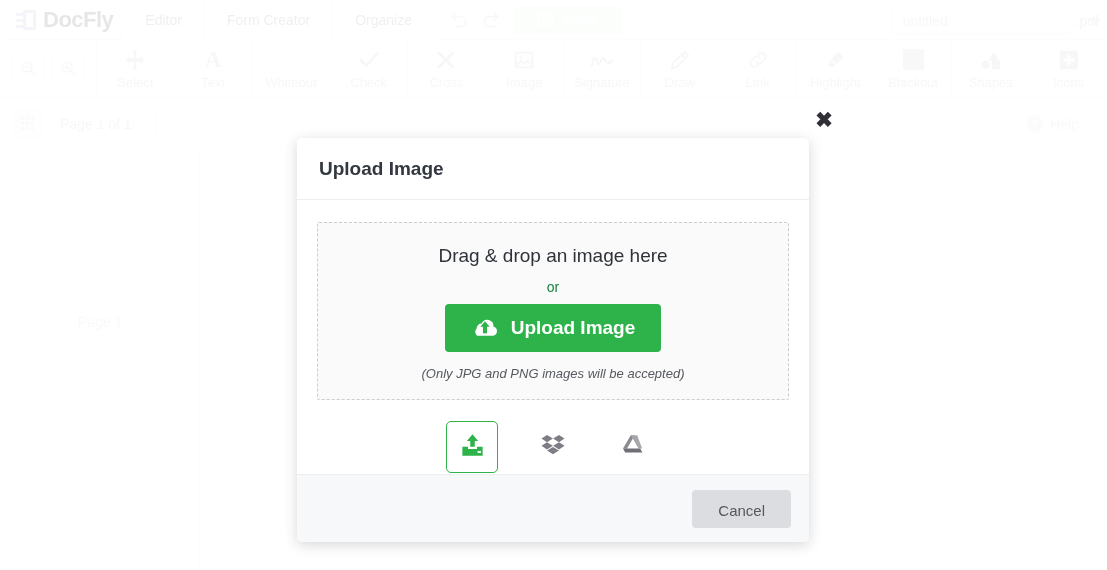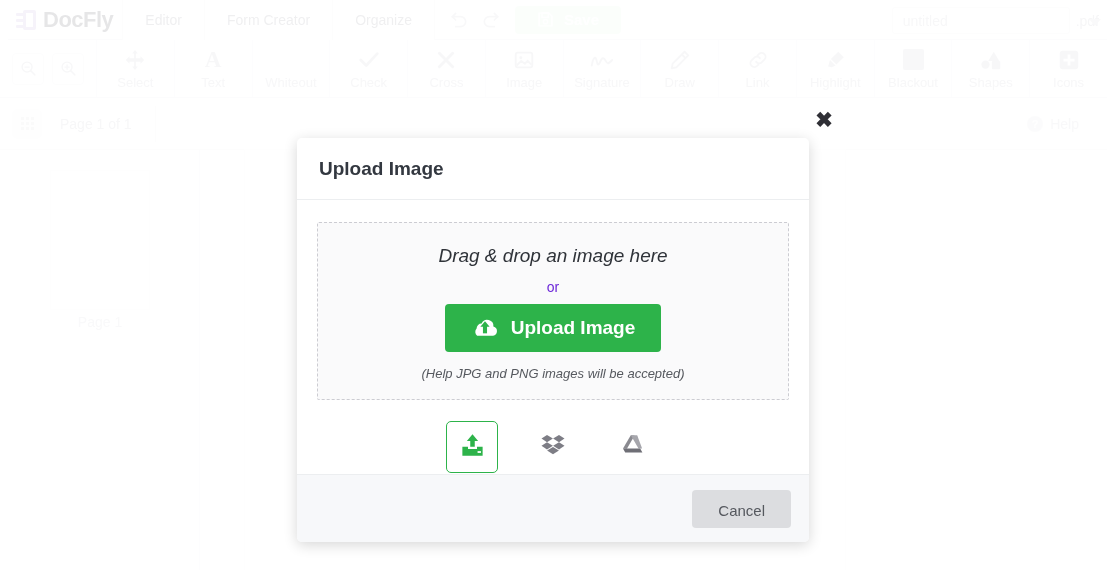--- a/index.html
+++ b/index.html
@@ -141,22 +141,22 @@
     height: 62px; display: flex; align-items: center; padding: 0 22px;
     border-bottom: 1px solid #eceef0;
   }
   .modal-title { font-size: 19px; font-weight: bold; color: #333840; }
   .modal-body { flex: 1; padding: 22px 20px 0 20px; }
 
   .dropzone {
     border: 1px dashed #ccccd2; background: #fafafb; border-radius: 2px;
     padding: 22px 10px 18px 10px; text-align: center;
   }
-  .dz-title { font-size: 19px; color: #2f3339; font-style: italic; }
-  .dz-or { font-size: 14px; color: #6d28d9; margin-top: 12px; }
+  .dz-title { font-size: 19px; color: #2f3339; }
+  .dz-or { font-size: 14px; color: #15803d; margin-top: 12px; }
 
   .upload-btn {
     display: inline-flex; align-items: center; gap: 12px;
     margin-top: 9px; height: 48px; padding: 0 26px;
     background: #2db34a; border-radius: 4px; color: #fff;
     font-size: 19px; font-weight: bold;
   }
   .cloud-ico { width: 28px; height: 22px; color: #fff; }
   .dz-note { margin-top: 14px; font-size: 13px; font-style: italic; color: #56595f; }
 
@@ -435,21 +435,21 @@
           <span class="cloud-ico">
             <svg viewBox="0 0 30 22" fill="currentColor">
               <path d="M24 10.2A6.6 6.6 0 0 0 11.4 7 5.4 5.4 0 0 0 6 12.4 5.1 5.1 0 0 0 6.6 20h17a5 5 0 0 0 .4-9.8z"></path>
               <path d="M15 4.5l5 6h-10z" fill="#2db34a"></path>
               <rect x="12.8" y="9.5" width="4.4" height="8" fill="#2db34a"></rect>
             </svg>
           </span>
           <span>Upload Image</span>
         </div>
 
-        <div class="dz-note">(Help JPG and PNG images will be accepted)</div>
+        <div class="dz-note">(Only JPG and PNG images will be accepted)</div>
       </div>
 
       <div class="sources">
 
         <div class="src active">
           <span>
             <svg width="27" height="27" viewBox="0 0 24 24" fill="#2db34a">
               <path d="M12 2l5 6h-3v5h-4V8H7z"></path>
               <path d="M3 13h5v2h8v-2h5v8H3z"></path>
               <rect x="16.5" y="17" width="3" height="1.6" fill="#fff"></rect>

